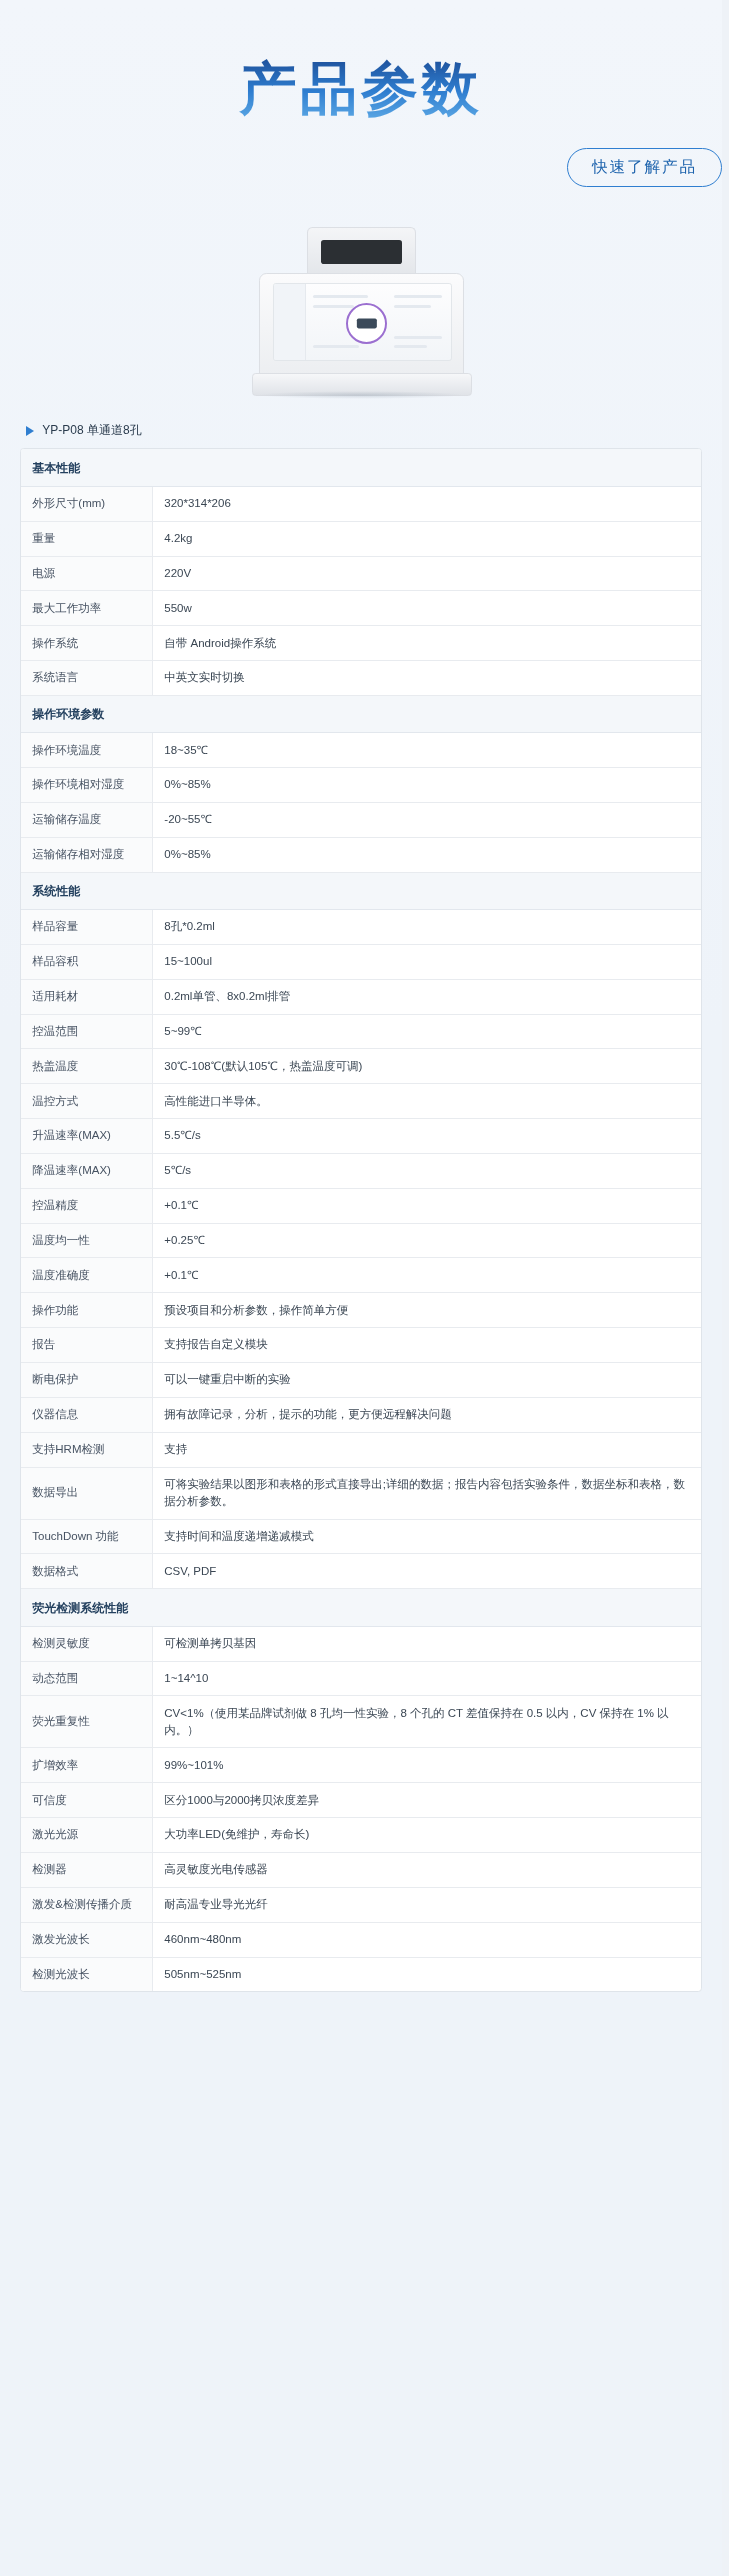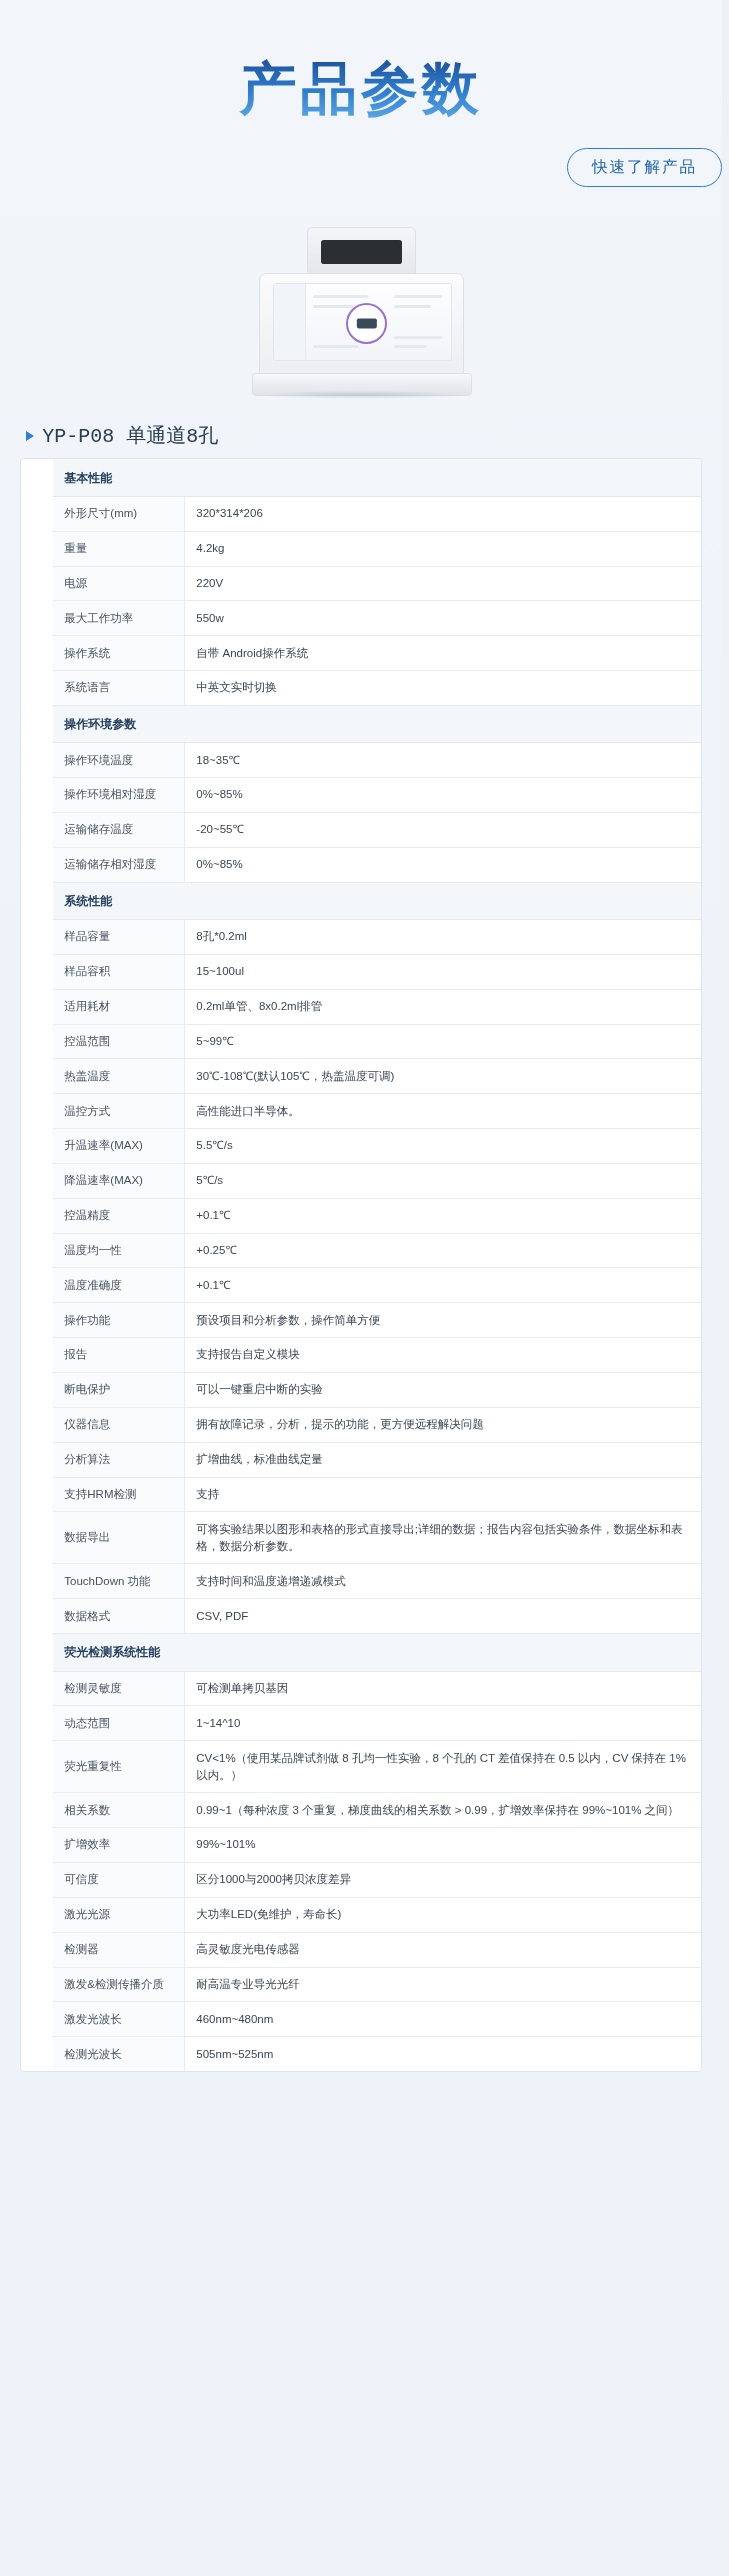--- a/index.html
+++ b/index.html
@@ -139,39 +139,37 @@
     position: absolute;
     left: 7.4px; top: 164px;
     width: 207px; height: 7.4px;
     background: radial-gradient(ellipse at center, rgba(90,110,130,.22) 0%, rgba(90,110,130,0) 70%);
   }
   
   .model-line {
     margin: 24px 0 9.2px 26px;
     display: flex;
     align-items: center;
-    font-size: 20px;
+    font-size: 12px;
     color: #2a3b4d;
-    font-family: Liberation Mono, monospace;
   }
   .tri {
     width: 0; height: 0;
     border-left: 8.3px solid #2f7ed0;
     border-top: 5.5px solid transparent;
     border-bottom: 5.5px solid transparent;
     margin-right: 8.3px;
   }
   
   .table-card {
     margin: 0 20.3px;
     background: #fff;
     border: 0.9px solid #dfe4ea;
     border-radius: 3.7px;
     overflow: hidden;
-    padding-left: 32px;
   }
   table {
     width: 100%;
     border-collapse: collapse;
     font-size: 11.5px;
   }
   td {
     border-bottom: 0.9px solid #e8ebef;
     padding: 8.3px 11px;
     vertical-align: middle;
@@ -345,24 +343,20 @@
           </tr>
         <tr>
             <td class="k">断电保护</td>
             <td>可以一键重启中断的实验</td>
           </tr>
         <tr>
             <td class="k">仪器信息</td>
             <td>拥有故障记录，分析，提示的功能，更方便远程解决问题</td>
           </tr>
         <tr>
-            <td class="k">分析算法</td>
-            <td>扩增曲线，标准曲线定量</td>
-          </tr>
-        <tr>
             <td class="k">支持HRM检测</td>
             <td>支持</td>
           </tr>
         <tr>
             <td class="k">数据导出</td>
             <td>可将实验结果以图形和表格的形式直接导出;详细的数据；报告内容包括实验条件，数据坐标和表格，数据分析参数。</td>
           </tr>
         <tr>
             <td class="k">TouchDown 功能</td>
             <td>支持时间和温度递增递减模式</td>
@@ -381,24 +375,20 @@
           </tr>
         <tr>
             <td class="k">动态范围</td>
             <td>1~14^10</td>
           </tr>
         <tr>
             <td class="k">荧光重复性</td>
             <td>CV&lt;1%（使用某品牌试剂做 8 孔均一性实验，8 个孔的 CT 差值保持在 0.5 以内，CV 保持在 1% 以内。）</td>
           </tr>
         <tr>
-            <td class="k">相关系数</td>
-            <td>0.99~1（每种浓度 3 个重复，梯度曲线的相关系数 &gt; 0.99，扩增效率保持在 99%~101% 之间）</td>
-          </tr>
-        <tr>
             <td class="k">扩增效率</td>
             <td>99%~101%</td>
           </tr>
         <tr>
             <td class="k">可信度</td>
             <td>区分1000与2000拷贝浓度差异</td>
           </tr>
         <tr>
             <td class="k">激光光源</td>
             <td>大功率LED(免维护，寿命长)</td>

